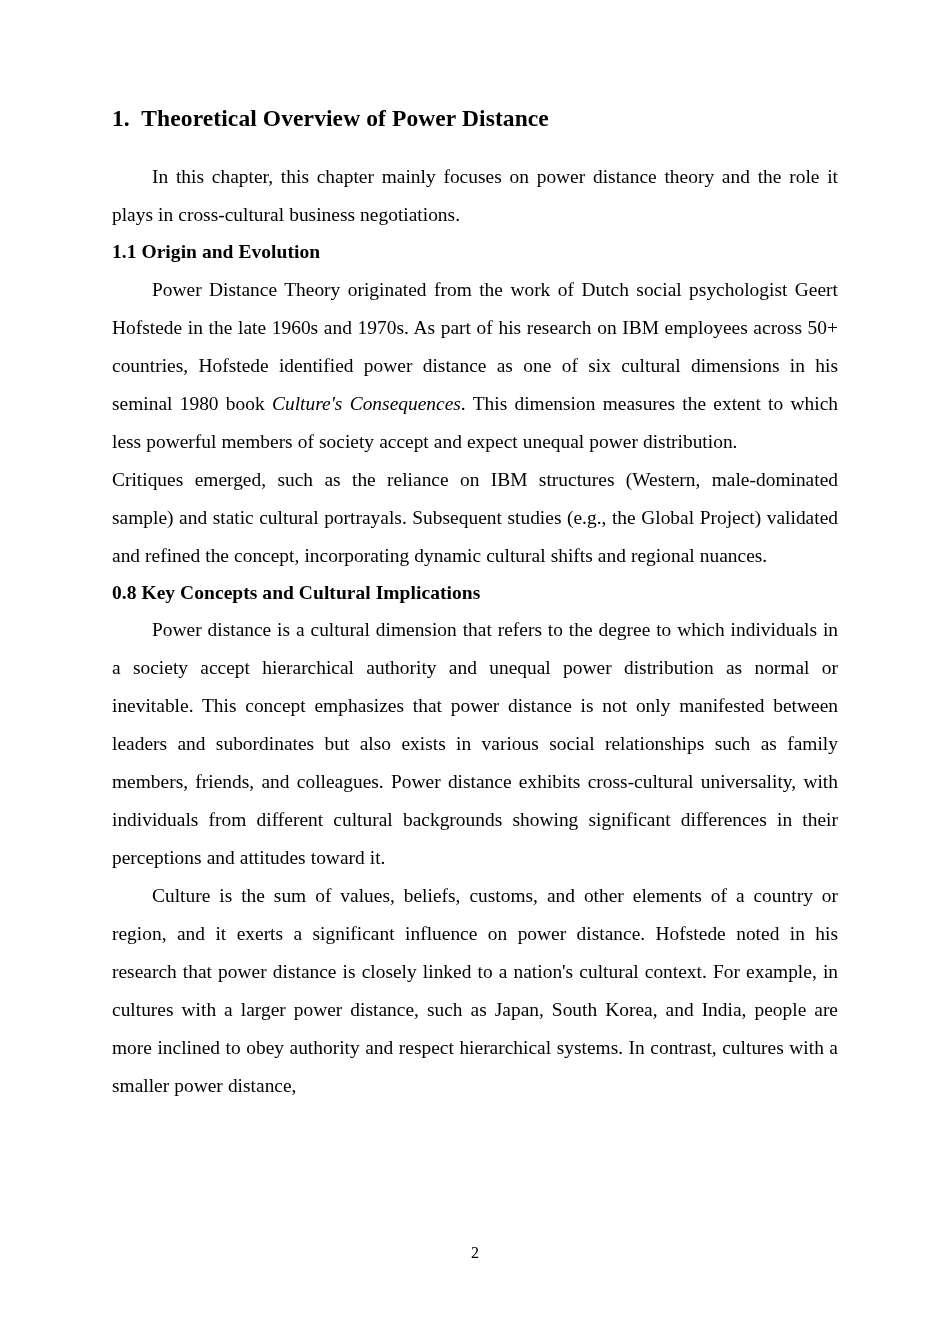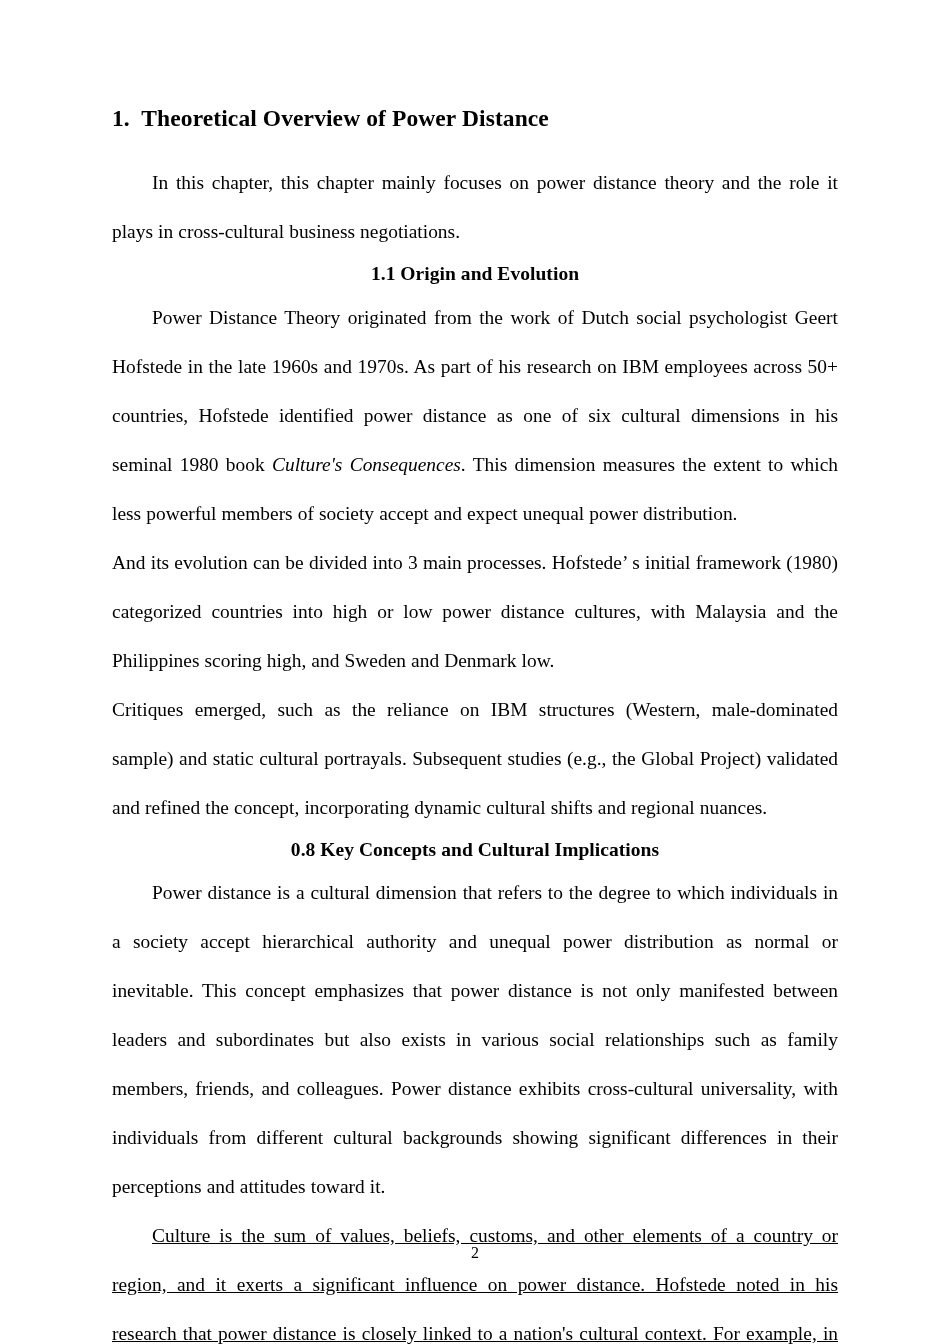--- a/index.html
+++ b/index.html
@@ -34,38 +34,36 @@
     margin: 0 0 22px 0;
     letter-spacing: 0.1px;
     white-space: pre;
   }
   .h2 {
     font-size: 19.5px;
     font-weight: bold;
     line-height: 36.5px;
     margin: 0;
     letter-spacing: 0.05px;
-    text-align: center;
   }
   
   .p {
     font-size: 19.4px;
-    line-height: 49px;
+    line-height: 38px;
     margin: 0;
     text-align: justify;
     text-justify: inter-word;
     letter-spacing: 0.02px;
     word-spacing: 0.2px;
   }
   .p.indent {
     text-indent: 40px;
   }
   .p.last-nojustify {
     text-align-last: left;
-    text-decoration: underline;
   }
   em.title-italic {
   }
   
   .page-number {
     position: absolute;
     left: 0;
     right: 0;
     top: 1243px;
     text-align: center;
@@ -82,21 +80,20 @@
   <div class="content">
 
     <h1 class="h1">1.  Theoretical Overview of Power Distance</h1>
 
     <p class="p indent">In this chapter, this chapter mainly focuses on power distance theory and the role it plays in cross-cultural business negotiations.</p>
 
     <h2 class="h2">1.1 Origin and Evolution</h2>
 
     <p class="p indent"><span>Power Distance Theory originated from the work of Dutch social psychologist Geert Hofstede in the late 1960s and 1970s. As part of his research on IBM employees across 50+ countries, Hofstede identified power distance as one of six cultural dimensions in his seminal 1980 book </span><em class="title-italic">Culture's Consequences</em><span>. This dimension measures the extent to which less powerful members of society accept and expect unequal power distribution.</span></p>
 
-    <p class="p">And its evolution can be divided into 3 main processes. Hofstede’ s initial framework (1980) categorized countries into high or low power distance cultures, with Malaysia and the Philippines scoring high, and Sweden and Denmark low.</p>
 
 
     <p class="p">Critiques emerged, such as the reliance on IBM structures (Western, male-dominated sample) and static cultural portrayals. Subsequent studies (e.g., the Global Project) validated and refined the concept, incorporating dynamic cultural shifts and regional nuances.</p>
 
     <h2 class="h2">0.8 Key Concepts and Cultural Implications</h2>
 
     <p class="p indent">Power distance is a cultural dimension that refers to the degree to which individuals in a society accept hierarchical authority and unequal power distribution as normal or inevitable. This concept emphasizes that power distance is not only manifested between leaders and subordinates but also exists in various social relationships such as family members, friends, and colleagues. Power distance exhibits cross-cultural universality, with individuals from different cultural backgrounds showing significant differences in their perceptions and attitudes toward it.</p>
 
     <p class="p indent last-nojustify">Culture is the sum of values, beliefs, customs, and other elements of a country or region, and it exerts a significant influence on power distance. Hofstede noted in his research that power distance is closely linked to a nation's cultural context. For example, in cultures with a larger power distance, such as Japan, South Korea, and India, people are more inclined to obey authority and respect hierarchical systems. In contrast, cultures with a smaller power distance,</p>
 

